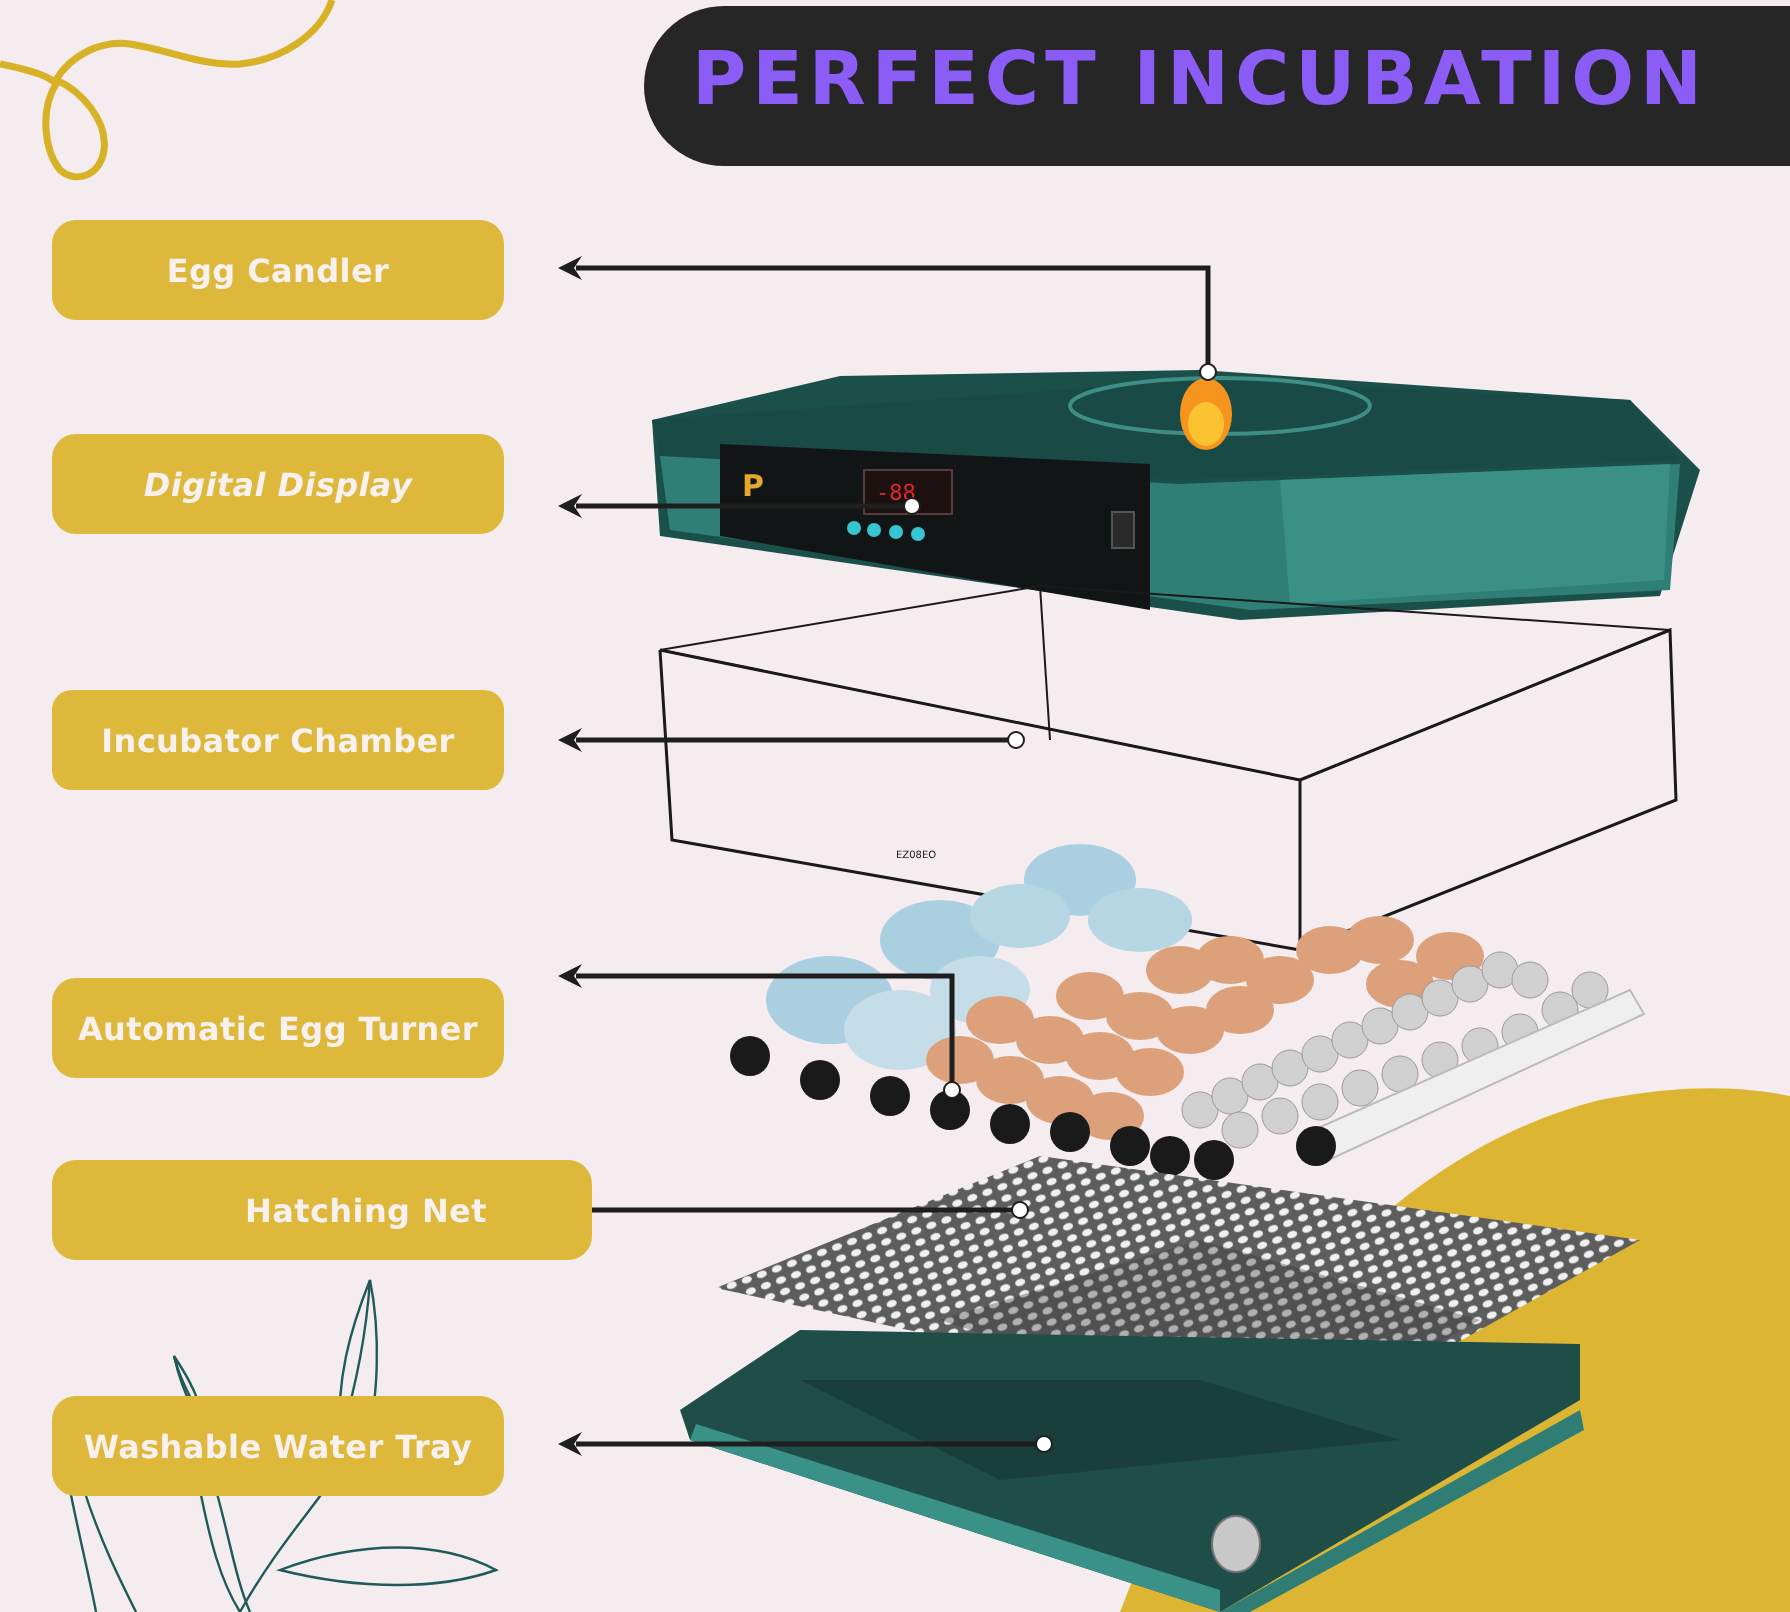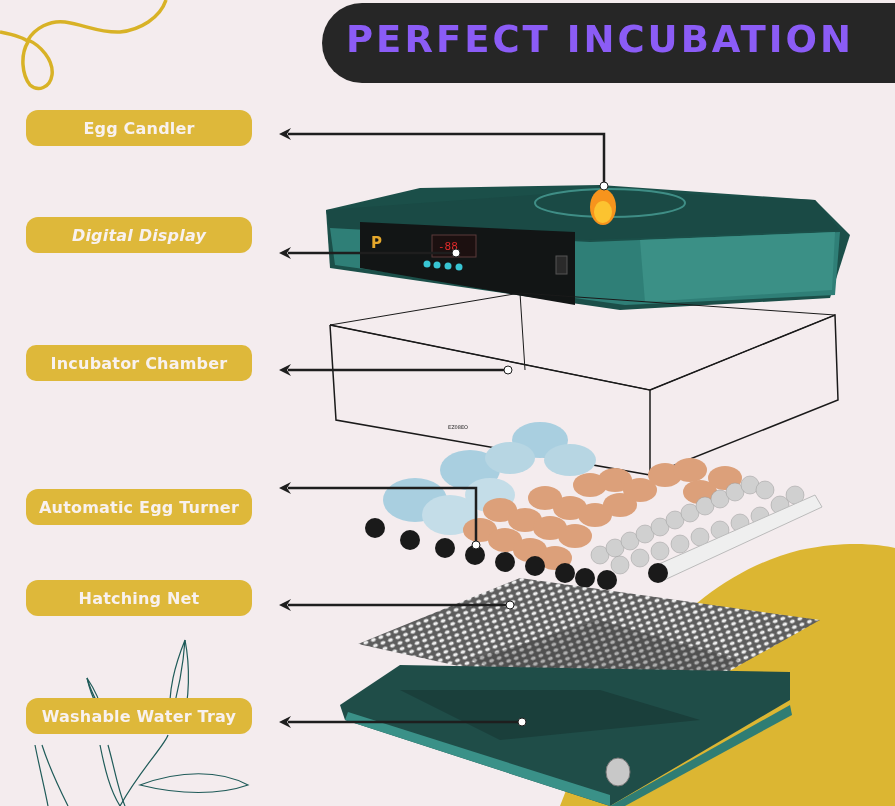--- a/index.html
+++ b/index.html
@@ -1,19 +1,19 @@
 <!DOCTYPE html>
 <html><head>
 <meta charset="utf-8">
 <style>
   html,body{margin:0;padding:0;}
   body{width:895px;height:806px;position:relative;overflow:hidden;background:#f4ecee;font-family:"DejaVu Sans",sans-serif;}
   .title-bar{position:absolute;left:322px;top:3px;width:600px;height:80px;background:#262626;border-radius:40px 0 0 40px;}
   .title-text{position:absolute;left:346px;top:18px;font-family:"DejaVu Sans",sans-serif;font-weight:bold;font-size:37px;letter-spacing:3px;color:#8b5cf6;white-space:nowrap;}
-  .label{position:absolute;left:26px;width:226px;height:36px;background:#deb83a;border-radius:12px;display:flex;align-items:center;justify-content:center;color:#f8f1ef;font-weight:bold;font-size:16px;letter-spacing:0.2px;font-family:"DejaVu Sans",sans-serif;white-space:nowrap;}
+  .label{position:absolute;left:26px;width:226px;height:50px;background:#deb83a;border-radius:12px;display:flex;align-items:center;justify-content:center;color:#f8f1ef;font-weight:bold;font-size:16px;letter-spacing:0.2px;font-family:"DejaVu Sans",sans-serif;white-space:nowrap;}
   svg{position:absolute;left:0;top:0;}
 </style>
 </head>
 <body>
 
 <svg width="895" height="806" viewBox="0 0 895 806">
 
   <path d="M0,32 C15,35 25,38 28,42 C20,55 22,75 30,85 C38,92 50,88 52,75 C54,60 40,45 28,40 C35,28 50,20 65,22 C85,25 100,33 120,32 C140,30 160,18 166,0" fill="none" stroke="#d8b226" stroke-width="3.5"></path>
 
   <path d="M560,806 C600,700 680,580 800,550 C850,540 880,545 895,548 L895,806 Z" fill="#dcb632"></path>
@@ -183,14 +183,14 @@
     <circle cx="510" cy="605" r="4"></circle>
     <circle cx="522" cy="722" r="4"></circle>
   </g>
   <text x="448" y="429" font-size="5" fill="#222" font-family="DejaVu Sans, sans-serif">EZ08EO</text>
 </svg>
 
 <div class="label" style="top:110px;">Egg Candler</div>
 <div class="label" style="top:217px;font-style:italic;">Digital Display</div>
 <div class="label" style="top:345px;border-radius:10px;">Incubator Chamber</div>
 <div class="label" style="top:463px;margin-top:26px;">Automatic Egg Turner</div>
-<div class="label" style="top:580px;">Hatching Net</div>
+<div class="label" style="top:580px;padding-left:44px;">Hatching Net</div>
 <div class="label" style="top:698px;text-align:center;">Washable Water Tray</div>
 
 </body></html>

